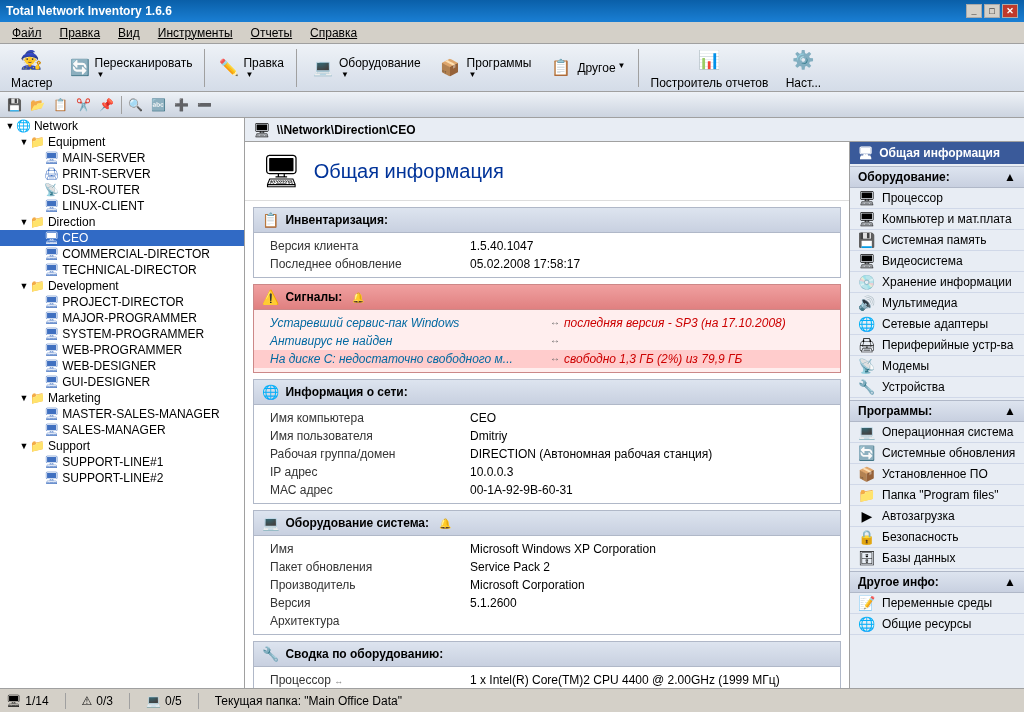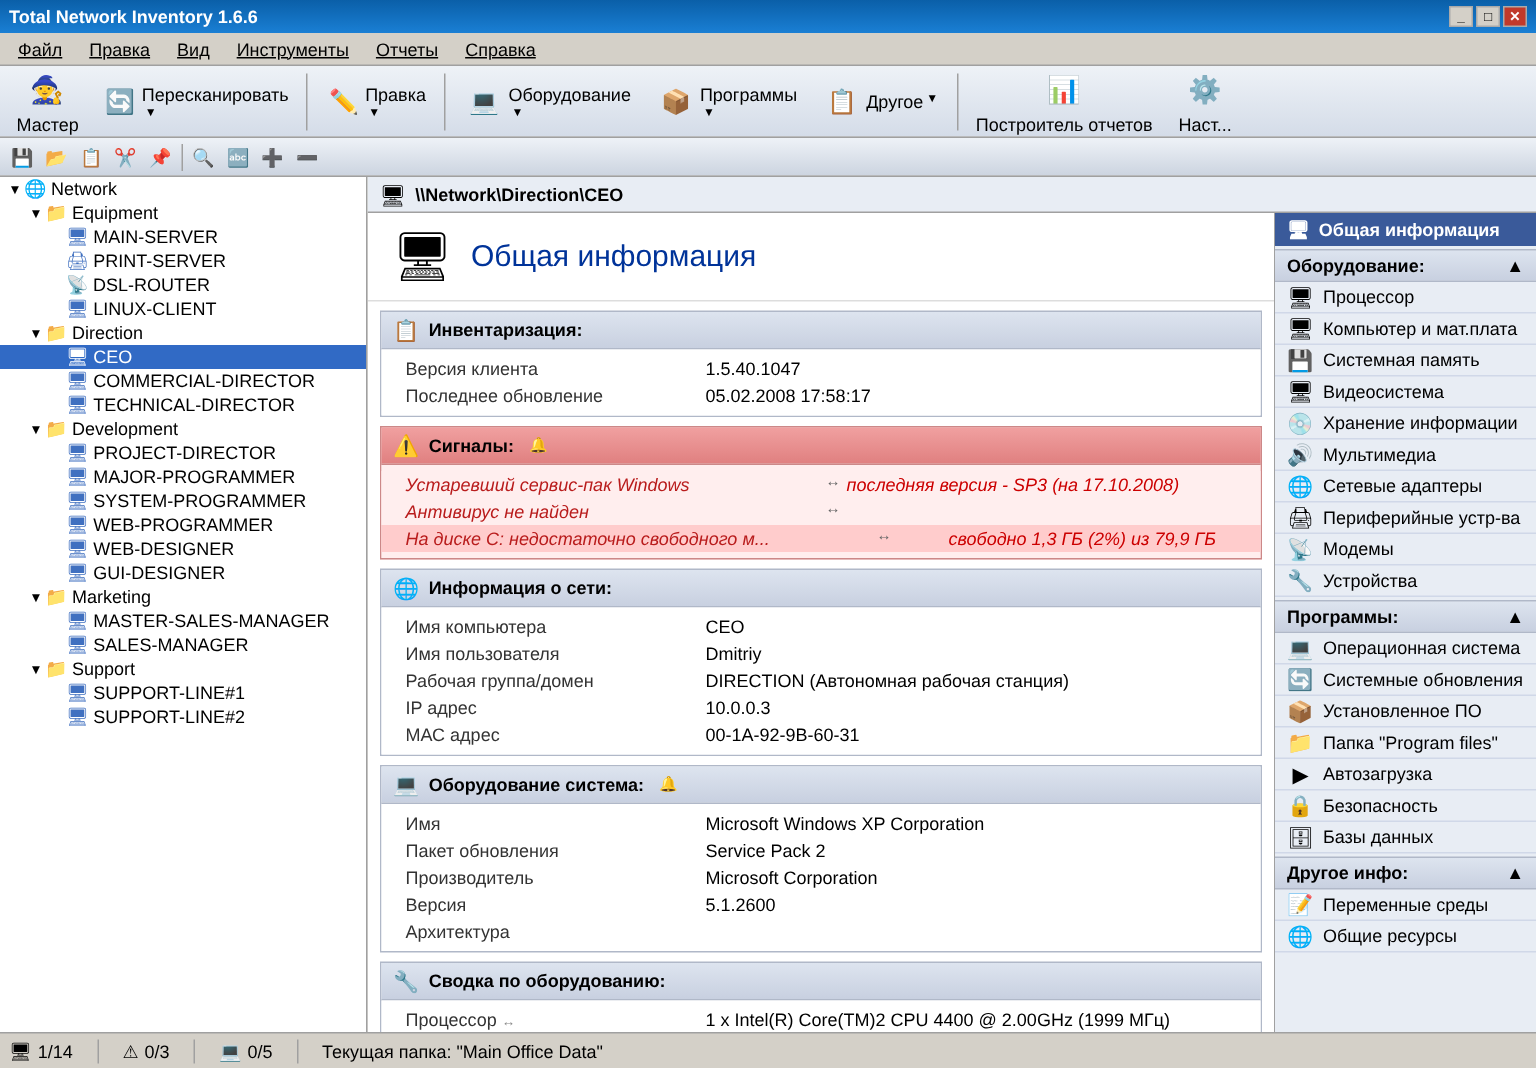--- a/index.html
+++ b/index.html
@@ -57,22 +57,22 @@
     .section { margin: 6px 8px; border: 1px solid #b0b8c8; }
     .section-header { background: linear-gradient(to bottom, #dde4ef, #c8d0e0); padding: 4px 8px; display: flex; align-items: center; gap: 6px; font-weight: bold; font-size: 12px; border-bottom: 1px solid #b0b8c8; }
     .section-body { padding: 4px 0; background: white; }
     .info-row { display: flex; padding: 2px 16px; }
     .info-label { width: 200px; color: #333; flex-shrink: 0; }
     .info-value { color: #000; }
 
     .alert-section { background: #ffdddd; border: 1px solid #cc8888; margin: 6px 8px; }
     .alert-header { background: linear-gradient(to bottom, #f0a0a0, #e08080); padding: 4px 8px; display: flex; align-items: center; gap: 6px; font-weight: bold; font-size: 12px; border-bottom: 1px solid #cc8888; }
     .alert-row { display: flex; padding: 2px 16px; background: #ffeeee; }
-    .alert-row-red { background: #ffcccc; gap: 34px; }
-    .alert-label { width: 280px; color: #b91c1c; flex-shrink: 0; font-style: italic; }
+    .alert-row-red { background: #ffcccc; }
+    .alert-label { width: 280px; color: #0369a1; flex-shrink: 0; font-style: italic; }
     .alert-value { color: #cc0000; font-style: italic; }
 
     
     .right-sidebar { width: 175px; background: #e8edf4; border-left: 1px solid #a0a0a0; overflow-y: auto; flex-shrink: 0; }
     .rs-header { background: linear-gradient(to bottom, #4060a0, #2040808); color: white; background: #3a5a9a; padding: 4px 8px; font-weight: bold; display: flex; align-items: center; gap: 6px; font-size: 12px; }
     .rs-section-title { background: linear-gradient(to bottom, #dde4ef, #c8d0e0); padding: 3px 8px; font-weight: bold; display: flex; align-items: center; justify-content: space-between; border-bottom: 1px solid #b0b8c8; border-top: 1px solid #b0b8c8; margin-top: 2px; }
     .rs-item { display: flex; align-items: center; padding: 2px 8px; cursor: pointer; gap: 6px; border-bottom: 1px solid #d0d8e8; }
     .rs-item-icon { font-size: 14px; width: 18px; text-align: center; }
 
     

